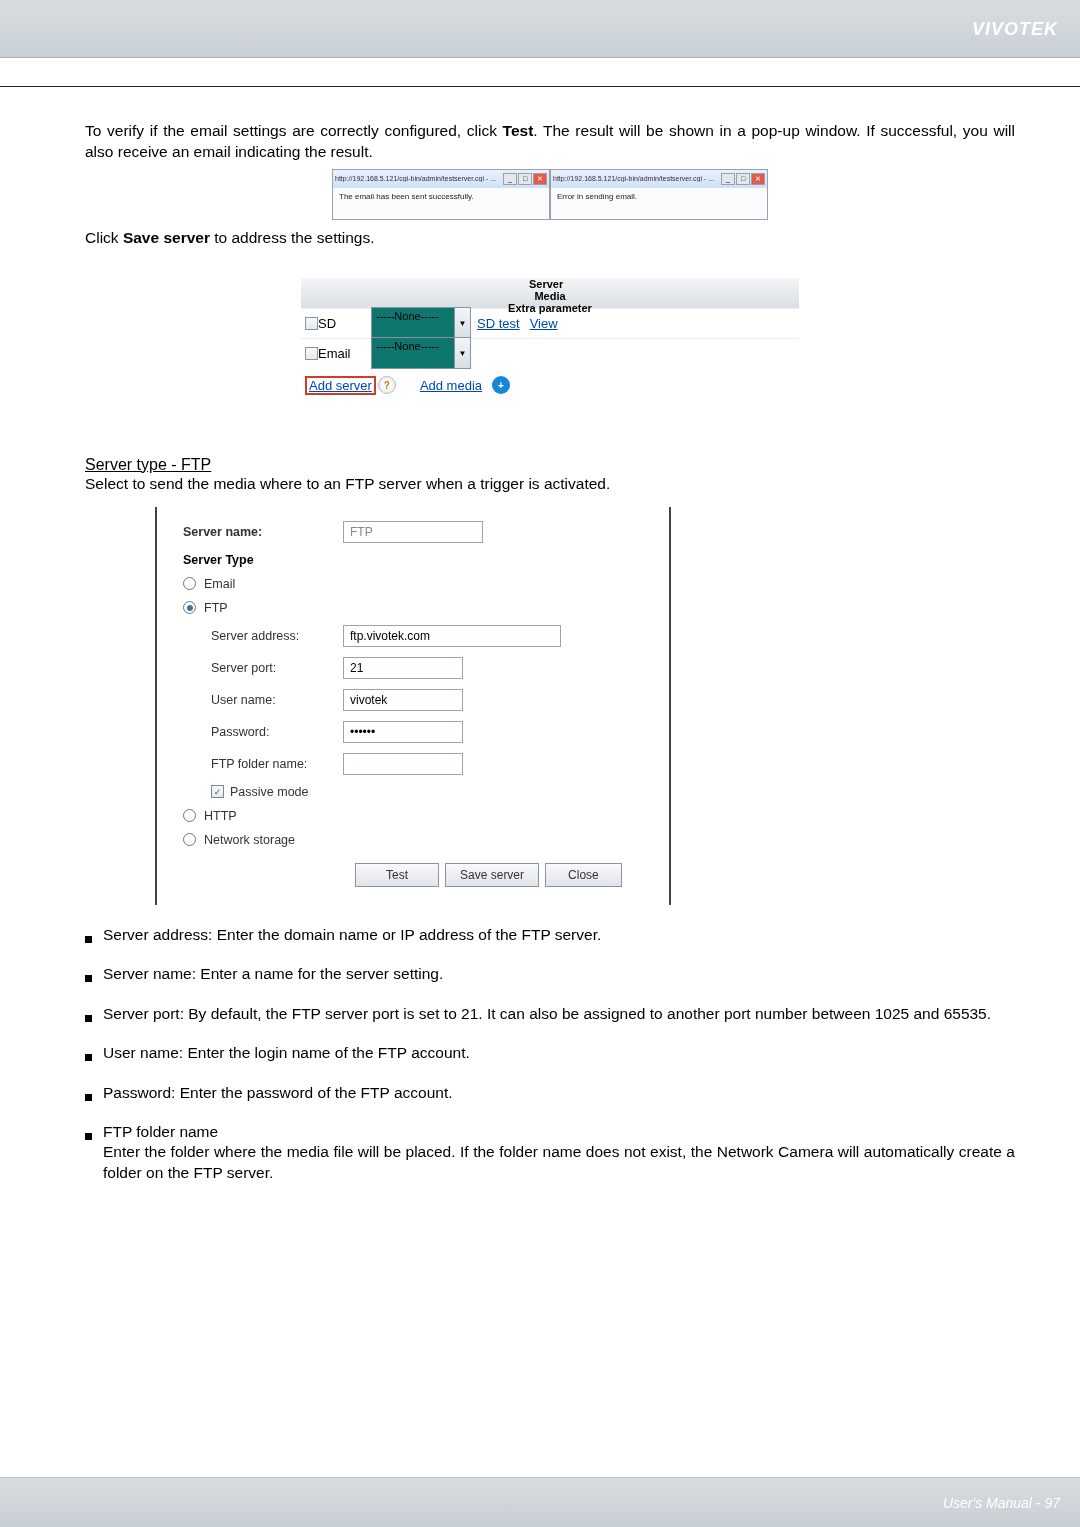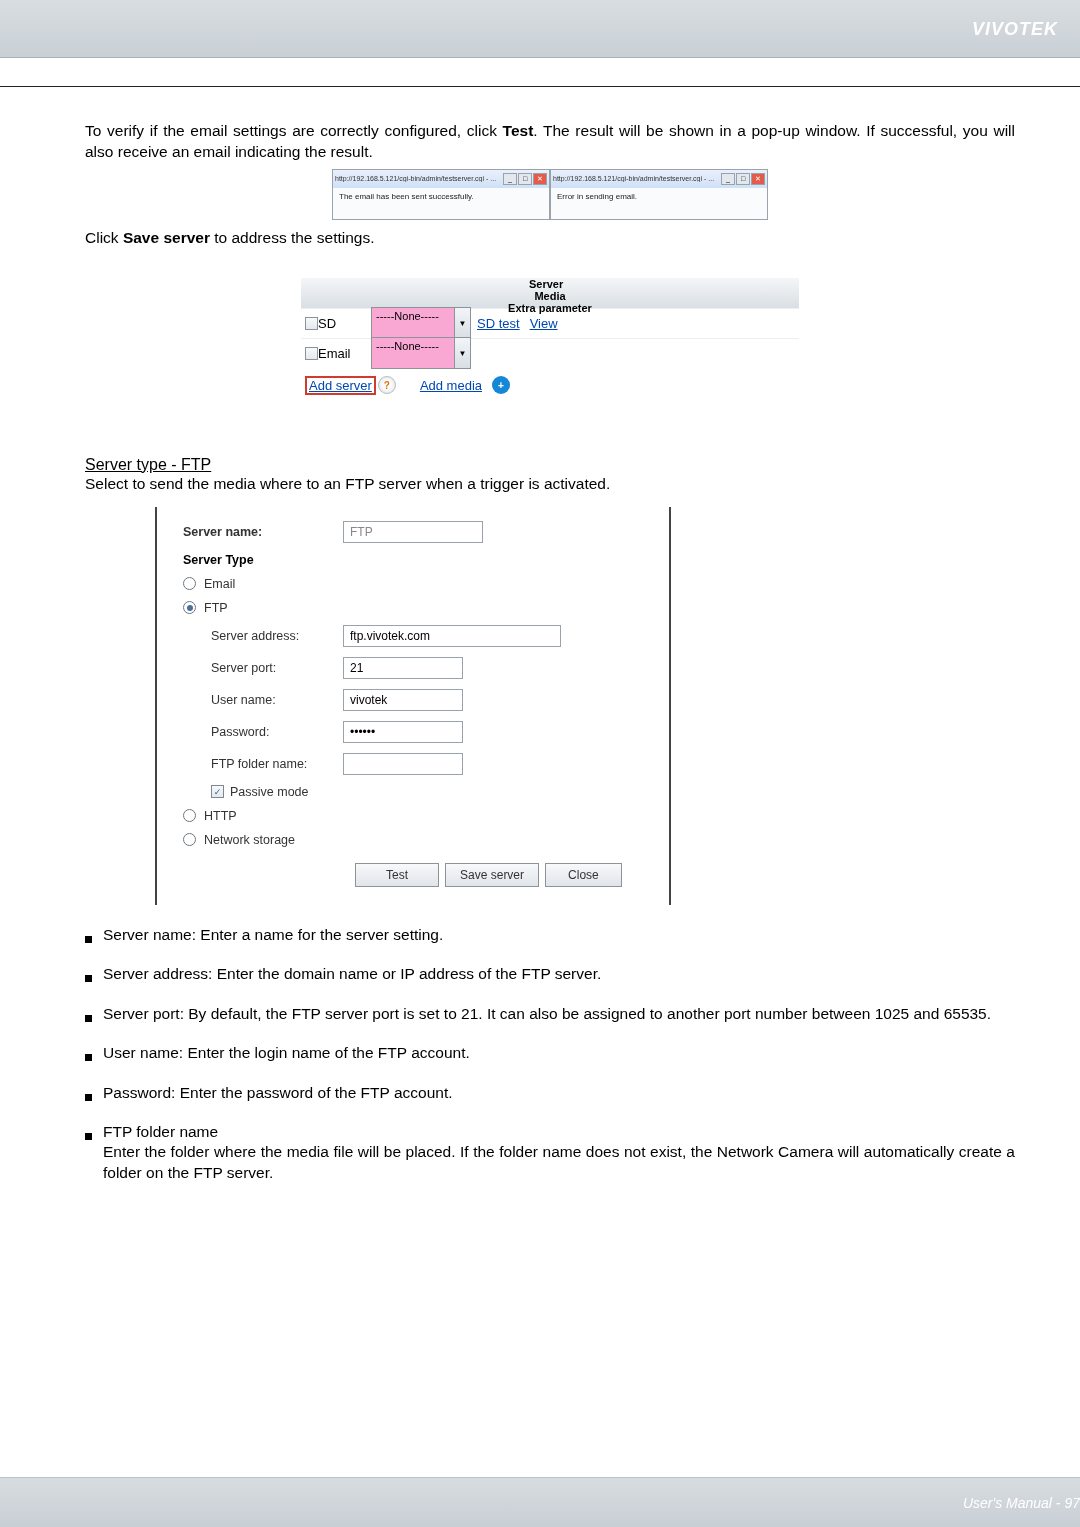--- a/index.html
+++ b/index.html
@@ -23,21 +23,21 @@
   .server-list { width: 500px; margin: 10px auto 0; border: 1px solid transparent; }
   .sl-head { display: flex; background: linear-gradient(#f4f6f8, #d9dfe4); height: 30px; align-items: center; font-weight: bold; font-size: 11px; flex-direction: column; }
   .sl-col1 { width: 70px; padding-left: 14px; }
   .sl-col2 { width: 140px; text-align: center; }
   .sl-col3 { flex: 1; text-align: center; }
   .sl-row { display: flex; align-items: center; height: 30px; font-size: 13px; border-top: 1px solid #eceff1; }
   .sl-r1 { width: 70px; display: flex; align-items: center; padding-left: 4px; }
   .sl-r2 { width: 100px; }
   .sl-r3 { display: flex; gap: 10px; padding-left: 6px; }
   .fake-cb { width: 13px; height: 13px; border: 1px solid #8c9399; background: linear-gradient(#f7f9fb,#e5e9ed); }
-  .fake-select { display: flex; border: 1px solid #8c9399; height: 32px; font-size: 11px; background: #f9a8d4; }
+  .fake-select { display: flex; border: 1px solid #8c9399; height: 32px; font-size: 11px; background: #0f766e; }
   .fake-select .fs-text { padding: 2px 4px; flex: 1; }
   .fake-select .fs-arrow { width: 16px; background: linear-gradient(#f2f5f8,#d9dfe5); border-left: 1px solid #8c9399; display: flex; align-items: center; justify-content: center; font-size: 8px; }
   .link { color: #0047b3; text-decoration: underline; cursor: pointer; font-size: 13px; }
   .sl-actions { display: flex; gap: 24px; padding: 8px 4px 4px; align-items: center; }
   .add-icon { width: 18px; height: 18px; border-radius: 50%; position: relative; margin-left: 2px; display: inline-flex; align-items: center; justify-content: center; font-size: 10px; font-weight: bold; }
   .add-icon.green { color: #e67000; background: radial-gradient(#fff 30%, #d9dfe4); border: 1px solid #b6bdc3; }
   .add-icon.blue { background: #1487d6; color: #fff; }
   .hl-red { outline: 2px solid #cf3b2e; outline-offset: -2px; }
   .section-title { text-decoration: underline; font-size: 16px; margin-top: 56px; }
   .ftp-panel { width: 516px; margin: 12px 0 0 70px; border-left: 2px solid #444; border-right: 2px solid #444; padding: 14px 22px 18px 26px; font-size: 12.5px; color: #333; }
@@ -51,21 +51,21 @@
   .checkbox-sm { width: 13px; height: 13px; border: 1px solid #7f8890; margin-right: 6px; display: inline-flex; align-items: center; justify-content: center; background: linear-gradient(#f7f9fb,#e5e9ed); font-size: 9px; color: #2a5faa; }
   .ftp-buttons { display: flex; gap: 6px; margin-left: 172px; margin-top: 16px; }
   .ftp-btn { height: 24px; border: 1px solid #8c9399; background: linear-gradient(#f7f9fb,#e0e5ea); font-size: 12px; padding: 0 14px; display: flex; align-items: center; justify-content: center; }
   .ftp-btn.wide { padding: 0 30px; }
   .bullets { margin-top: 20px; }
   .bullet-item { display: flex; margin-bottom: 16px; font-size: 15.5px; line-height: 1.32; }
   .bullet-mark { width: 18px; padding-top: 3px; }
   .bullet-square { width: 7px; height: 7px; background: #000; display: inline-block; }
   .bullet-text { flex: 1; text-align: justify; }
   .bullet-text .sub { padding-left: 0; display: block; }
-  .footer { position: absolute; bottom: 0; left: 0; right: 0; height: 50px; background: linear-gradient(#d7dce0 0%, #c8cfd4 100%); border-top: 1px solid #bcc3c8; display: flex; align-items: center; justify-content: flex-end; font-style: italic; color: #fff; font-size: 14px; }
+  .footer { position: absolute; bottom: 0; left: 0; right: 0; height: 50px; background: linear-gradient(#d7dce0 0%, #c8cfd4 100%); border-top: 1px solid #bcc3c8; display: flex; align-items: center; justify-content: flex-end; padding-right: 20px; font-style: italic; color: #fff; font-size: 14px; }
 </style>
 </head>
 <body>
 
 <div class="page">
   <div class="top-bar">
     <div class="vivotek-brand">VIVOTEK</div>
   </div>
   <div class="rule"></div>
 
@@ -207,25 +207,25 @@
       <div class="ftp-buttons">
         <div class="ftp-btn wide">Test</div>
         <div class="ftp-btn">Save server</div>
         <div class="ftp-btn" style="padding:0 22px;">Close</div>
       </div>
     </div>
 
     <div class="bullets">
       <div class="bullet-item">
           <span class="bullet-mark"><span class="bullet-square"></span></span>
+          <span class="bullet-text">Server address: Enter the domain name or IP address of the FTP server.</span>
+        </div>
+      <div class="bullet-item">
+          <span class="bullet-mark"><span class="bullet-square"></span></span>
           <span class="bullet-text">Server name: Enter a name for the server setting.</span>
-        </div>
-      <div class="bullet-item">
-          <span class="bullet-mark"><span class="bullet-square"></span></span>
-          <span class="bullet-text">Server address: Enter the domain name or IP address of the FTP server.</span>
         </div>
       <div class="bullet-item">
           <span class="bullet-mark"><span class="bullet-square"></span></span>
           <span class="bullet-text">Server port: By default, the FTP server port is set to 21. It can also be assigned to another port number between 1025 and 65535.</span>
         </div>
       <div class="bullet-item">
           <span class="bullet-mark"><span class="bullet-square"></span></span>
           <span class="bullet-text">User name: Enter the login name of the FTP account.</span>
         </div>
       <div class="bullet-item">

